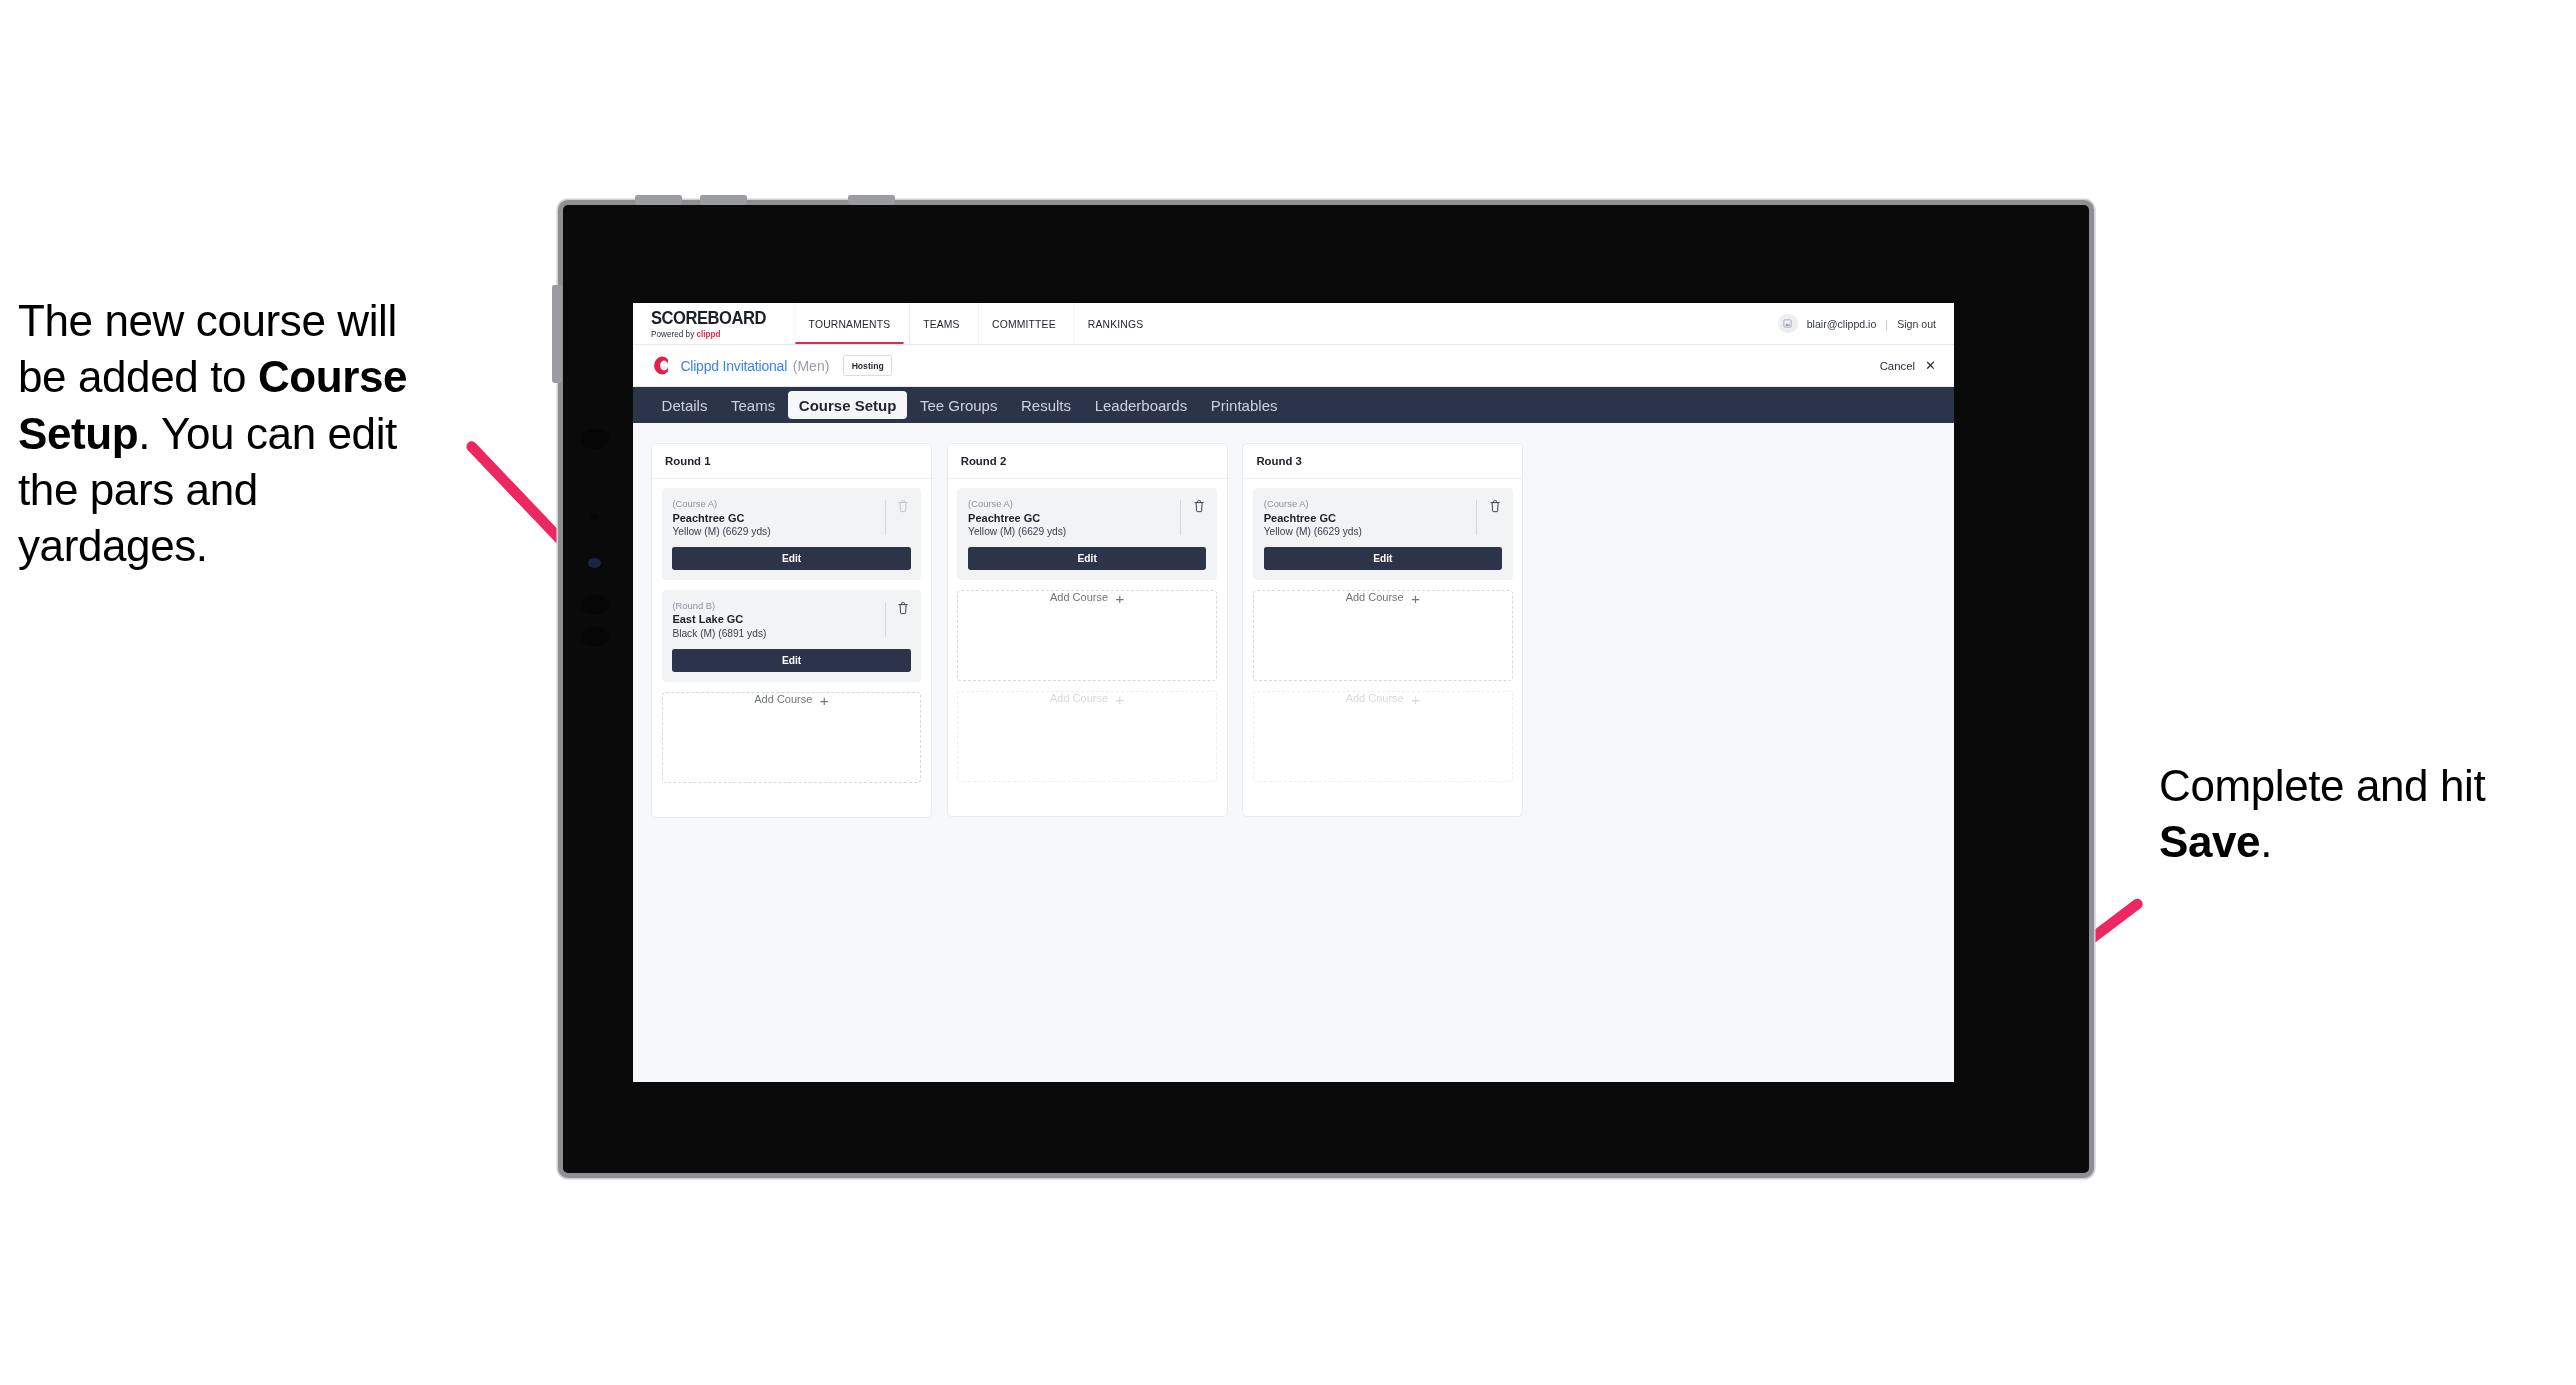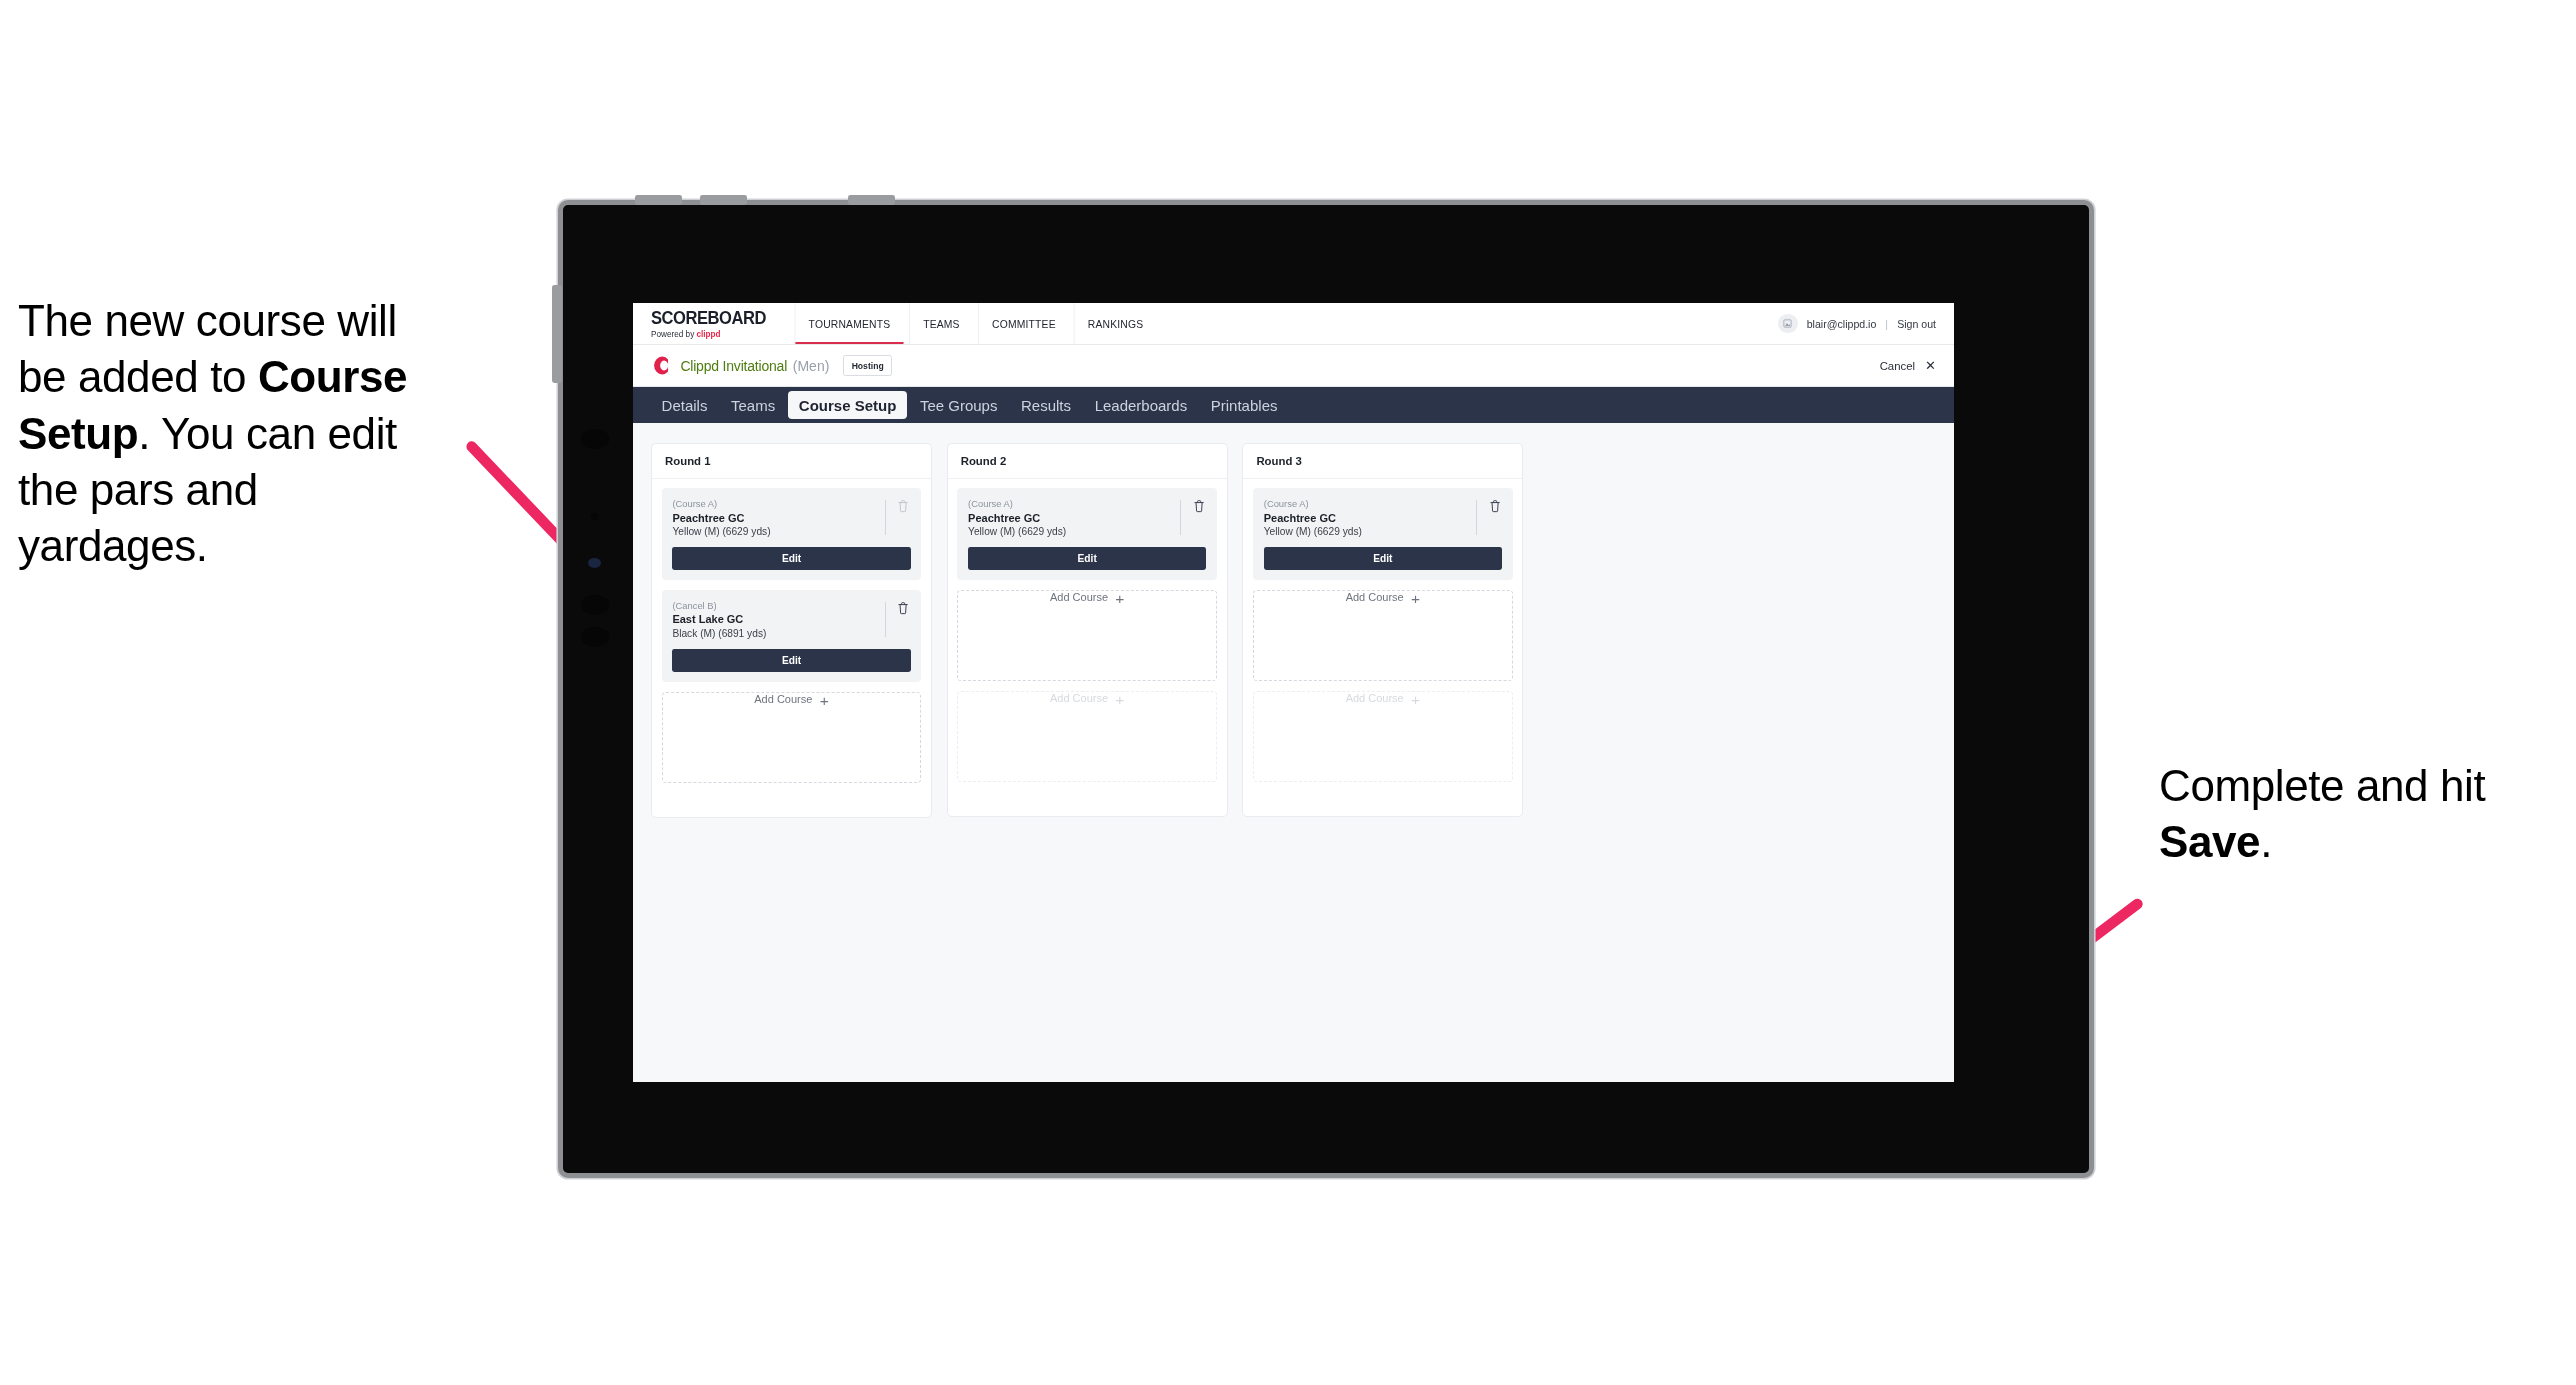--- a/index.html
+++ b/index.html
@@ -104,21 +104,21 @@
   #tourney {
     height: 42px; background:#fff; display:flex; align-items:center;
     padding: 0 18px; border-bottom:0.8px solid #e6e8ec;
   }
   #tourney-logo {
     width:19.6px; height:19.6px; margin-right:9.8px; flex:none;
     display:flex; align-items:center; justify-content:center;
     color:#e0214b; font-size:24.5px; font-weight:800; line-height:1;
     font-family:"DejaVu Sans", sans-serif;
   }
-  #tourney-name { font-size:14px; color:#4d7c0f; letter-spacing:-0.2px;text-align:center; }
+  #tourney-name { font-size:14px; color:#3b82f6; letter-spacing:-0.2px;text-align:center; }
   #tourney-gender { font-size:14px; color:#9aa0aa; margin-left:5.7px; }
   #hosting-badge {
     margin-left:14px; border:0.8px solid #d9dce2; border-radius:2.4px;
     padding:4.1px 7.3px; font-size:8.6px; font-weight:700; color:#262a33; background:#fff;
   }
   #tourney-spacer { flex:1; }
   #cancel-btn { display:flex; align-items:center; gap:10px; font-size:11.4px; color:#2a2e38; cursor:pointer; }
   #cancel-x { font-size:13px; line-height:1; }
 
   
@@ -281,21 +281,21 @@
                       <path d="M2.5 4.5h11M6 4.5V3a1 1 0 0 1 1-1h2a1 1 0 0 1 1 1v1.5M4 4.5l.7 11a1 1 0 0 0 1 .9h4.6a1 1 0 0 0 1-.9l.7-11" fill="none" stroke="#3b4150" stroke-width="1.3" stroke-linecap="round"></path>
                     </svg>
                 </div>
               </div>
               <button class="cc-edit">Edit</button>
             </div>
 
             <div class="course-card">
               <div class="cc-top">
                 <div class="cc-info">
-                  <div class="cc-label">(Cancel B)</div>
+                  <div class="cc-label">(Round B)</div>
                   <div class="cc-name">East Lake GC</div>
                   <div class="cc-tee">Black (M) (6891 yds)</div>
                 </div>
                 <div class="cc-divider"></div>
                 <div class="cc-trash">
                   <svg width="12.2" height="14" viewBox="0 0 16 18">
                       <path d="M2.5 4.5h11M6 4.5V3a1 1 0 0 1 1-1h2a1 1 0 0 1 1 1v1.5M4 4.5l.7 11a1 1 0 0 0 1 .9h4.6a1 1 0 0 0 1-.9l.7-11" fill="none" stroke="#3b4150" stroke-width="1.3" stroke-linecap="round"></path>
                     </svg>
                 </div>
               </div>

